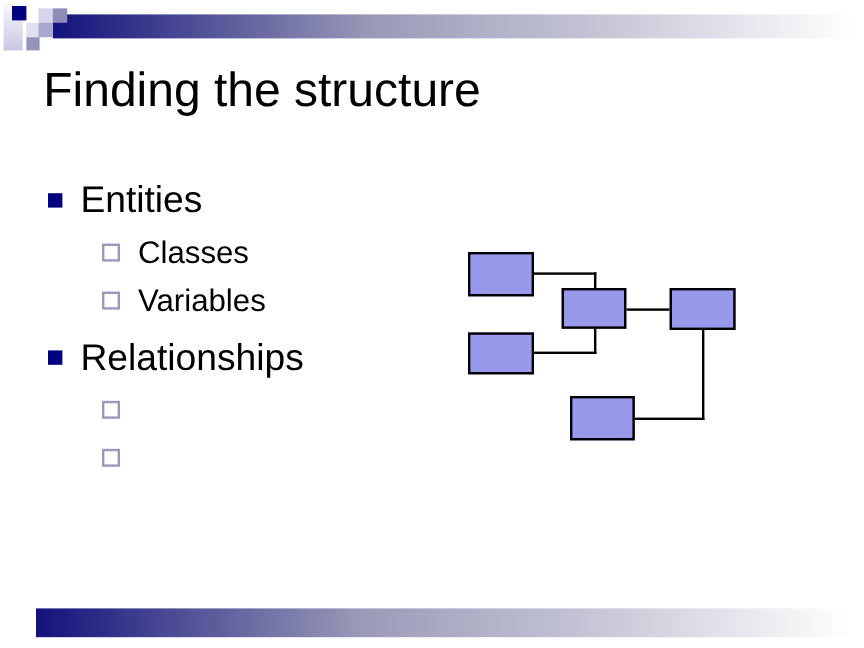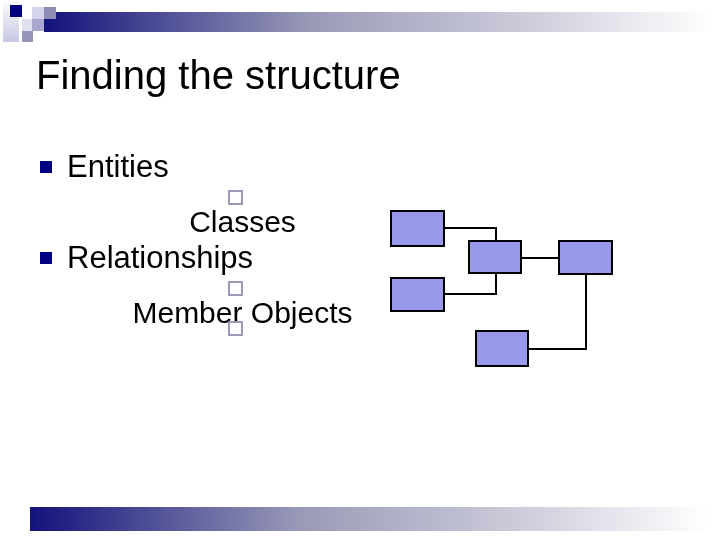--- a/index.html
+++ b/index.html
@@ -30,21 +30,21 @@
   
   .slide-title{
     position:absolute;left:36px;top:52px;
     font-size:40px;line-height:1.15;letter-spacing:0;
   }
   
   .outline{position:absolute;left:40px;top:144px;width:360px;text-align:right;}
   .row{display:flex;align-items:center;}
   .row-l1{height:46px;font-size:31px;}
   .row-l1 .bullet{width:12px;height:12px;background:#000080;margin-right:15px;flex:none;}
-  .row-l2{height:40px;font-size:30px;padding-left:45px;flex-direction:column;}
+  .row-l2{height:40px;font-size:26px;padding-left:45px;}
   .row-l2 .bullet{width:11px;height:11px;background:#fff;border:2px solid #9a9ab8;margin-right:15px;flex:none;}
   .group-gap{margin-top:5px;}
   
   .diagram{position:absolute;left:385px;top:205px;width:250px;height:175px;}
   .dbox{position:absolute;background:#9999ec;border:2px solid #000;box-sizing:border-box;}
   .box-a{left:5px;top:5px;width:55px;height:37px;}
   .box-b{left:83px;top:35px;width:54px;height:34px;}
   .box-c{left:173px;top:35px;width:55px;height:35px;}
   .box-d{left:5px;top:72px;width:55px;height:35px;}
   .box-e{left:90px;top:125px;width:54px;height:37px;}
@@ -74,27 +74,30 @@
 
 <div class="outline">
   <div class="row row-l1">
     <span class="bullet"></span>
     <span>Entities</span>
   </div>
   <div class="row row-l2">
     <span class="bullet"></span>
     <span>Classes</span>
   </div>
+  <div class="row row-l2">
+    <span class="bullet"></span>
+    <span>Variables</span>
+  </div>
   <div class="row row-l1 group-gap">
     <span class="bullet"></span>
     <span>Relationships</span>
   </div>
   <div class="row row-l2">
     <span class="bullet"></span>
-    <span>Member Objects</span>
   </div>
   <div class="row row-l2">
     <span class="bullet"></span>
   </div>
 </div>
 
 <div class="diagram">
   <div class="dline ln-a-h"></div>
   <div class="dline ln-a-v"></div>
   <div class="dline ln-d-h"></div>

